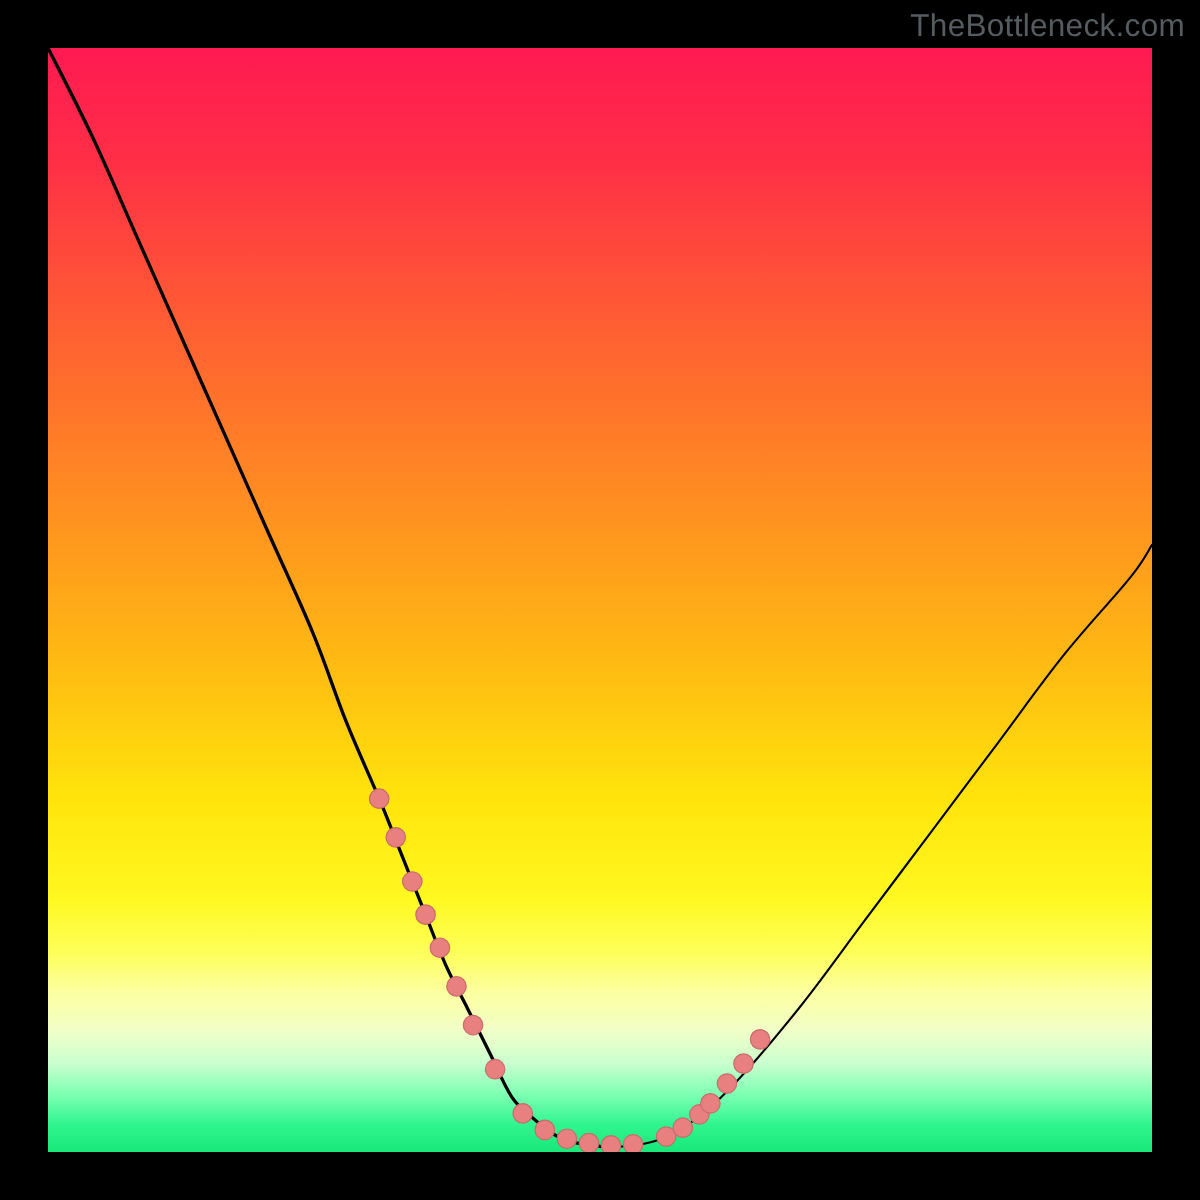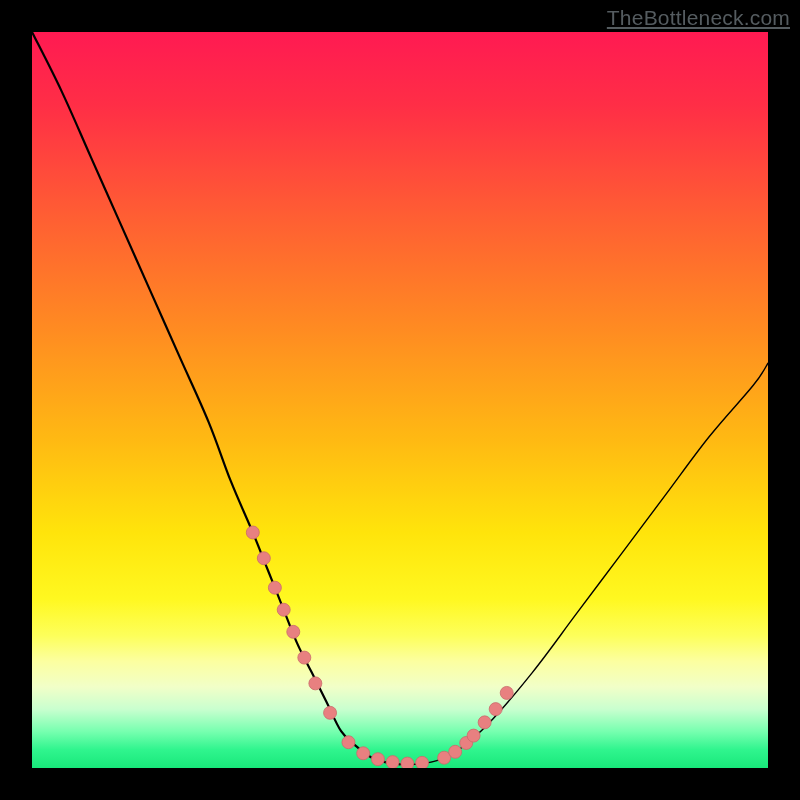--- a/index.html
+++ b/index.html
@@ -38,21 +38,20 @@
   }
   .watermark {
     position: absolute;
     top: 6px;
     right: 10px;
     color: #555c60;
     font-size: 21px;
     font-weight: 500;
     letter-spacing: 0.2px;
     user-select: none;
-    text-decoration: underline;
   }
 </style>
 </head>
 <body>
 
 <div class="stage">
 
   <div class="watermark">TheBottleneck.com</div>
 
   <div class="plot">

